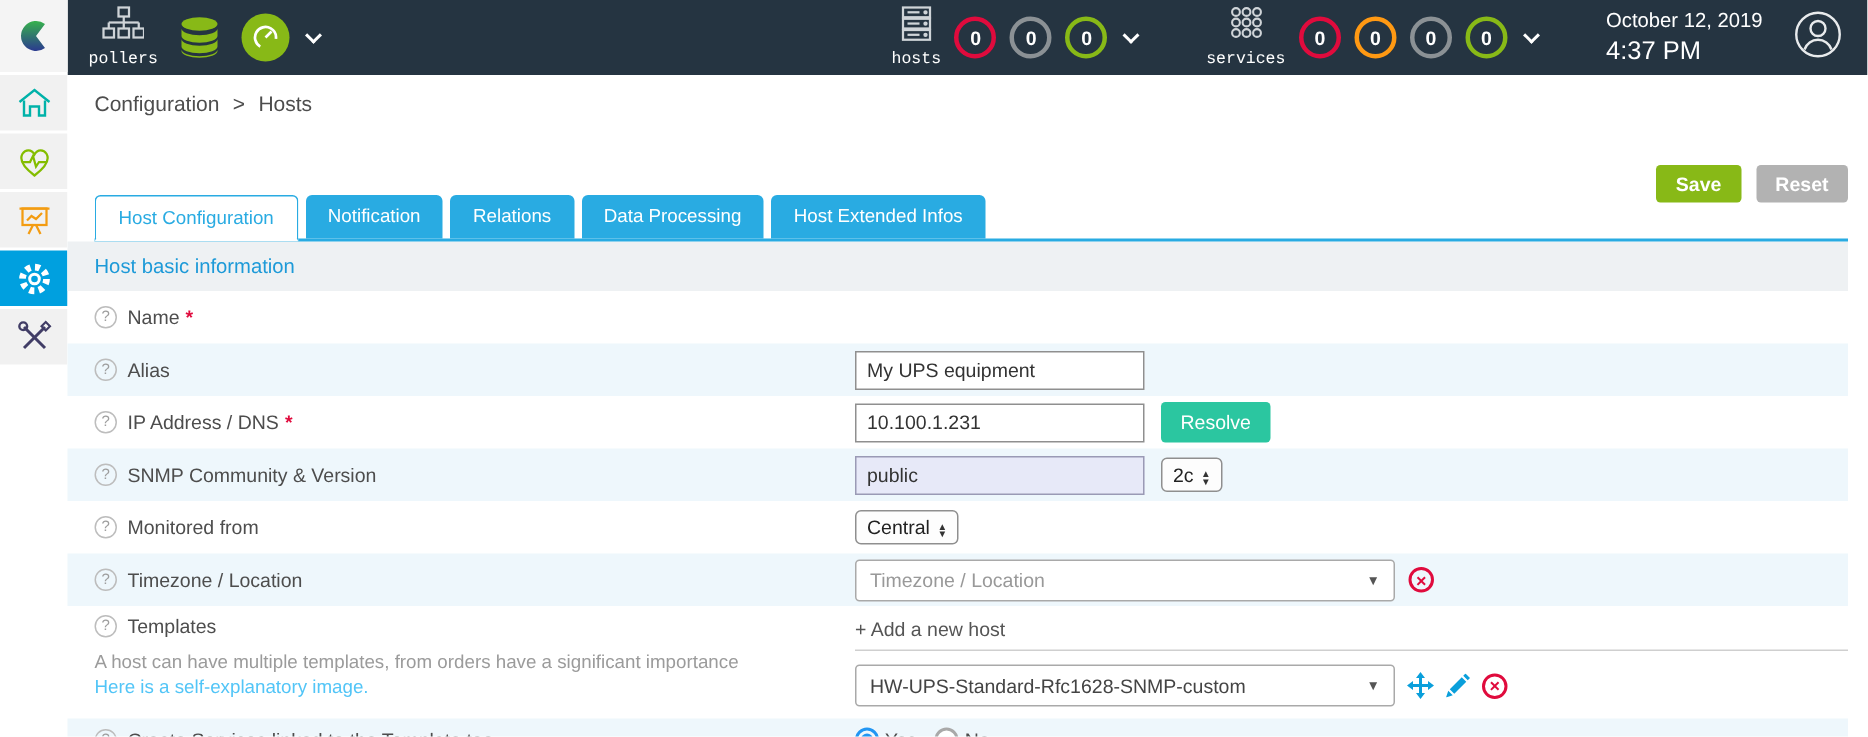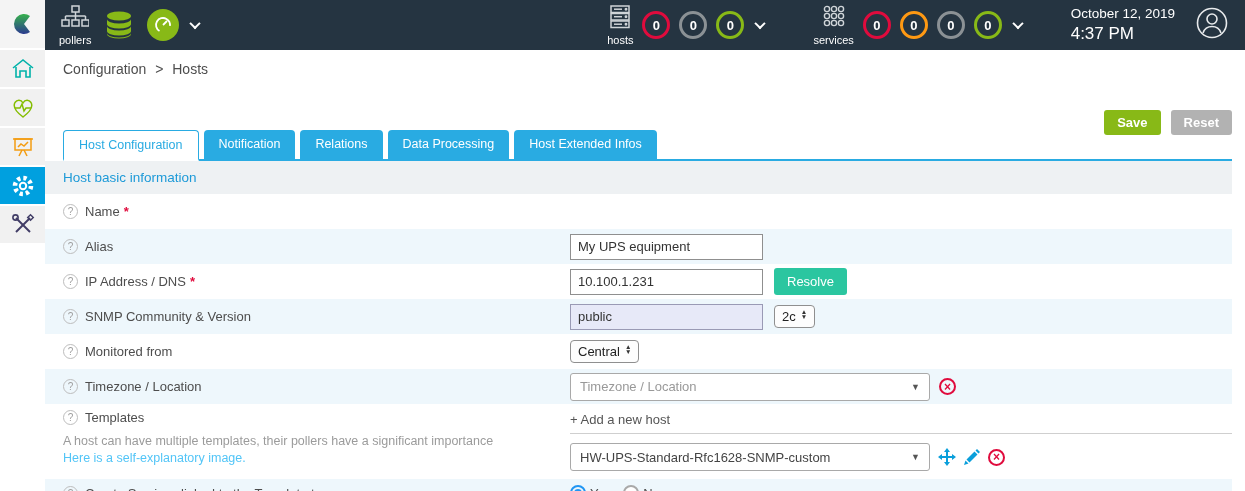--- a/index.html
+++ b/index.html
@@ -11,21 +11,21 @@
     color: #4d4d4d;
   }
   
   .topbar {
     position: absolute; left: 45px; top: 0; right: 0; height: 50px;
     background: #253441;
     display: flex; align-items: center;
     padding: 0 16px 0 14px;
     color: #fff;
   }
-  .tb-group { display: flex; align-items: center; }
+  .tb-group { display: flex; align-items: center; font-family: Liberation Mono, monospace; }
   .tb-stack { display: flex; flex-direction: column; align-items: center; justify-content: center; }
   .tb-label { font-size: 11px; color: #fff; margin-top: 1px; }
   .round-icon { width: 32px; height: 32px; border-radius: 50%; background: #88b917; display: flex; align-items: center; justify-content: center; margin-left: 12px; }
   .chev { width: 8px; height: 8px; border-right: 2px solid #fff; border-bottom: 2px solid #fff; transform: rotate(45deg) translate(-1px,-1px); margin-left: 12px; }
   .spacer-a { flex: 10 1 0; } .spacer-b { flex: 1.2 1 0; }
   .badge {
     width: 28px; height: 28px; border-radius: 50%;
     border: 3px solid #888; color: #fff; font-size: 13px; font-weight: bold;
     display: flex; align-items: center; justify-content: center; margin-left: 9px;
   }
@@ -70,21 +70,21 @@
     font-size: 10px; display: inline-flex; align-items: center; justify-content: center; margin-right: 7px; flex: none;
   }
   .req { color: #e00b3d; margin-left: 4px; font-weight: bold; }
   .txt-input {
     width: 193px; height: 26px; border: 1px solid #8f8f8f; padding: 0 7px; font-size: 13px;
     color: #333; font-family: inherit; background: #fff;
   }
   .txt-input.lavender { background: #e7e9f8; border-color: #9a9ab5; }
   .btn-resolve { background: #2bc6a0; margin-left: 11px; font-weight: normal; padding: 6px 13px; }
   .mini-select {
-    display: inline-flex; align-items: flex-start; gap: 5px; border: 1px solid #8f8f8f; border-radius: 4px;
+    display: inline-flex; align-items: flex-end; gap: 5px; border: 1px solid #8f8f8f; border-radius: 4px;
     padding: 3px 7px; font-size: 13px; color: #222; background: #fdfdfd;
   }
   .stepper { display: inline-flex; flex-direction: column; line-height: 5px; font-size: 6.5px; color: #333; }
   .sel2 {
     width: 360px; height: 28px; border: 1px solid #a9a9a9; border-radius: 3px; background: #fff;
     display: inline-flex; align-items: center; padding: 0 9px; font-size: 13px;
   }
   .sel2 .val { flex: 1; color: #444; } .sel2 .val.ph { color: #999; }
   .sel2 .arrow { color: #555; font-size: 9px; }
   .clear-ic {
@@ -345,21 +345,21 @@
       </span>
       <span class="clear-ic">×</span>
     </div>
 
     <div class="frow tpl-row">
       <div class="frow-label tpl-left" style="display:block">
         <div style="display:flex;align-items:center">
           <span class="help-q">?</span>
           <span>Templates</span>
         </div>
-        <div class="hint">A host can have multiple templates, their pollers have a significant importance</div>
+        <div class="hint">A host can have multiple templates, from orders have a significant importance</div>
         <div class="link">Here is a self-explanatory image.</div>
       </div>
       <div class="tpl-right">
         <div class="add-entry">+ Add a new host</div>
         <div class="hr-line"></div>
         <div class="tpl-select-line">
           <span class="sel2">
             <span class="val">HW-UPS-Standard-Rfc1628-SNMP-custom</span>
             <span class="arrow">▼</span>
           </span>

